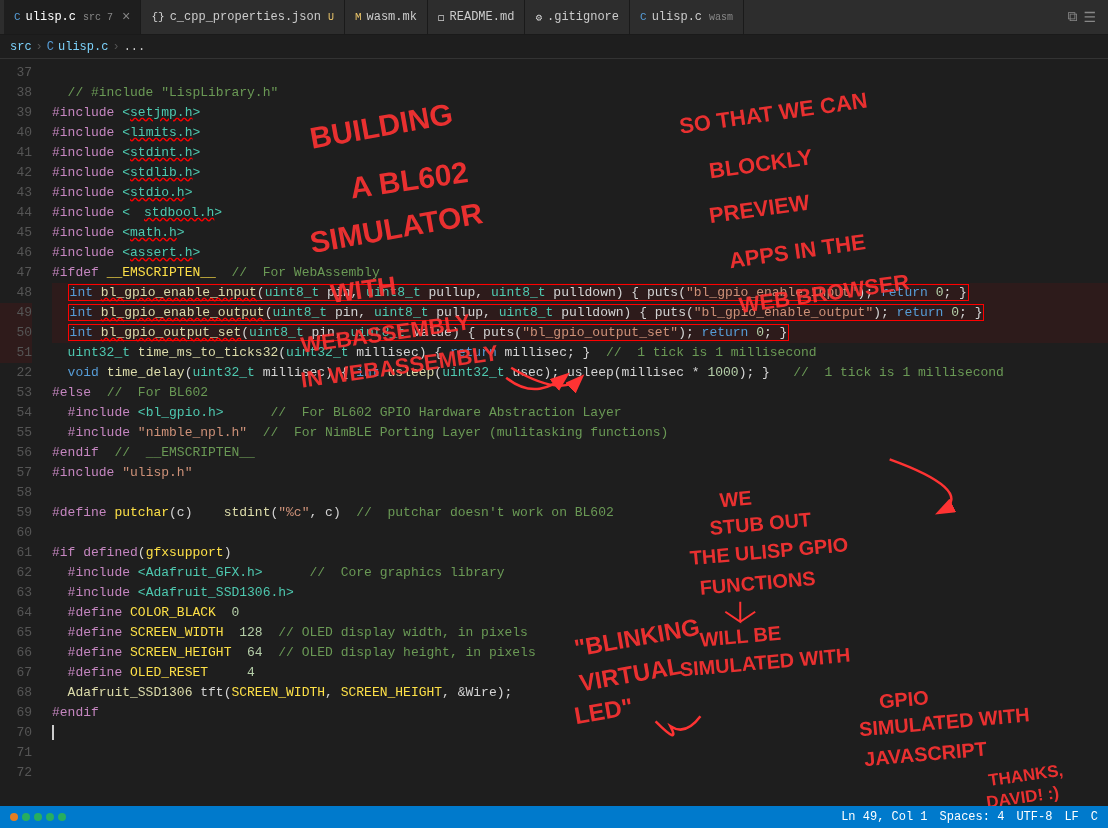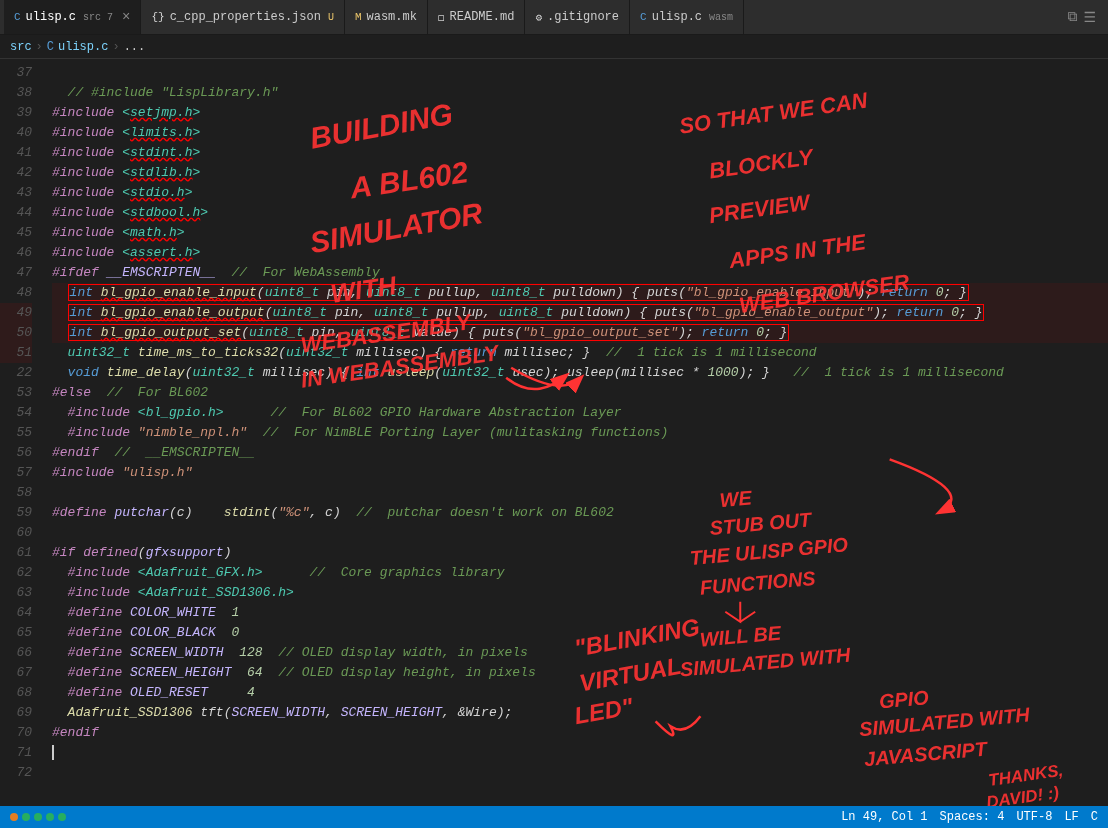--- a/index.html
+++ b/index.html
@@ -74,21 +74,20 @@
     .breadcrumb span { color: #7dd3fc; }
     .breadcrumb .sep { color: #555; }
     .breadcrumb .current { color: #ccc; }
 
     
     .code-container {
       display: flex;
       height: calc(828px - 35px - 24px - 22px);
       overflow: hidden;
       position: relative;
-      font-style: italic;
     }
 
     .line-numbers {
       width: 42px;
       background: #1e1e1e;
       padding: 4px 0;
       text-align: right;
       padding-right: 10px;
       color: #555;
       font-size: 13px;
@@ -112,21 +111,21 @@
     }
 
     
     .kw { color: #569cd6; }       
     .inc { color: #ce9178; }       
     .inc2 { color: #4ec9b0; }      
     .fn { color: #dcdcaa; }        
     .num { color: #b5cea8; }       
     .str { color: #ce9178; }       
     .comment { color: #6a9955; }
-    .macro { color: #c4b5fd; }     
+    .macro { color: #fde047; }     
     .type { color: #4ec9b0; }
     .preproc { color: #c586c0; }
 
     
     .status-bar {
       height: 22px;
       background: #007acc;
       display: flex;
       align-items: center;
       padding: 0 10px;
@@ -255,21 +254,21 @@
 
       <div class="code-line">&nbsp;</div>
 
       <div class="code-line">  <span class="comment">// #include "LispLibrary.h"</span></div>
 
       <div class="code-line"><span class="preproc">#include</span> <span class="inc2">&lt;<span style="text-decoration:underline wavy red;">setjmp.h</span>&gt;</span></div>
       <div class="code-line"><span class="preproc">#include</span> <span class="inc2">&lt;<span style="text-decoration:underline wavy red;">limits.h</span>&gt;</span></div>
       <div class="code-line"><span class="preproc">#include</span> <span class="inc2">&lt;<span style="text-decoration:underline wavy red;">stdint.h</span>&gt;</span></div>
       <div class="code-line"><span class="preproc">#include</span> <span class="inc2">&lt;<span style="text-decoration:underline wavy red;">stdlib.h</span>&gt;</span></div>
       <div class="code-line"><span class="preproc">#include</span> <span class="inc2">&lt;<span style="text-decoration:underline wavy red;">stdio.h</span>&gt;</span></div>
-      <div class="code-line"><span class="preproc">#include</span> <span class="inc2">&lt;<span style="text-decoration:underline wavy red;">stdbool.h</span>&gt;</span></div>
+      <div class="code-line"><span class="preproc">#include</span> <span class="inc2">&lt;<span style="text-decoration:underline wavy red;margin-left:14px;">stdbool.h</span>&gt;</span></div>
       <div class="code-line"><span class="preproc">#include</span> <span class="inc2">&lt;<span style="text-decoration:underline wavy red;">math.h</span>&gt;</span></div>
       <div class="code-line"><span class="preproc">#include</span> <span class="inc2">&lt;<span style="text-decoration:underline wavy red;">assert.h</span>&gt;</span></div>
 
       <div class="code-line"><span class="preproc">#ifdef</span> <span class="macro">__EMSCRIPTEN__</span>  <span class="comment">//  For WebAssembly</span></div>
 
       <div class="code-line" style="background:rgba(255,0,0,0.07)">  <span style="border:1px solid red;padding:0 1px"><span class="kw">int</span> <span class="fn" style="text-decoration:underline wavy red;">bl_gpio_enable_input</span>(<span class="type">uint8_t</span> pin, <span class="type">uint8_t</span> pullup, <span class="type">uint8_t</span> pulldown) { puts(<span class="str">"bl_gpio_enable_input"</span>); <span class="kw">return</span> <span class="num">0</span>; }</span></div>
 
       <div class="code-line" style="background:rgba(255,0,0,0.07)">  <span style="border:1px solid red;padding:0 1px"><span class="kw">int</span> <span class="fn" style="text-decoration:underline wavy red;">bl_gpio_enable_output</span>(<span class="type">uint8_t</span> pin, <span class="type">uint8_t</span> pullup, <span class="type">uint8_t</span> pulldown) { puts(<span class="str">"bl_gpio_enable_output"</span>); <span class="kw">return</span> <span class="num">0</span>; }</span></div>
 
       <div class="code-line" style="background:rgba(255,0,0,0.07)">  <span style="border:1px solid red;padding:0 1px"><span class="kw">int</span> <span class="fn" style="text-decoration:underline wavy red;">bl_gpio_output_set</span>(<span class="type">uint8_t</span> pin, <span class="type">uint8_t</span> value) { puts(<span class="str">"bl_gpio_output_set"</span>); <span class="kw">return</span> <span class="num">0</span>; }</span></div>
@@ -293,21 +292,20 @@
       <div class="code-line"><span class="preproc">#define</span> <span class="macro">putchar</span>(c)    <span class="fn">stdint</span>(<span class="str">"%c"</span>, c)  <span class="comment">//  putchar doesn't work on BL602</span></div>
 
       <div class="code-line">&nbsp;</div>
 
       <div class="code-line"><span class="preproc">#if defined</span>(<span class="macro">gfxsupport</span>)</div>
 
       <div class="code-line">  <span class="preproc">#include</span> <span class="inc2">&lt;Adafruit_GFX.h&gt;</span>      <span class="comment">//  Core graphics library</span></div>
 
       <div class="code-line">  <span class="preproc">#include</span> <span class="inc2">&lt;Adafruit_SSD1306.h&gt;</span></div>
 
-      <div class="code-line">  <span class="preproc">#define</span> <span class="macro">COLOR_WHITE</span>  <span class="num">1</span></div>
 
       <div class="code-line">  <span class="preproc">#define</span> <span class="macro">COLOR_BLACK</span>  <span class="num">0</span></div>
 
       <div class="code-line">  <span class="preproc">#define</span> <span class="macro">SCREEN_WIDTH</span>  <span class="num">128</span>  <span class="comment">// OLED display width, in pixels</span></div>
 
       <div class="code-line">  <span class="preproc">#define</span> <span class="macro">SCREEN_HEIGHT</span>  <span class="num">64</span>  <span class="comment">// OLED display height, in pixels</span></div>
 
       <div class="code-line">  <span class="preproc">#define</span> <span class="macro">OLED_RESET</span>     <span class="num">4</span></div>
 
       <div class="code-line">  <span class="fn">Adafruit_SSD1306</span> tft(<span class="macro">SCREEN_WIDTH</span>, <span class="macro">SCREEN_HEIGHT</span>, &amp;Wire);</div>

